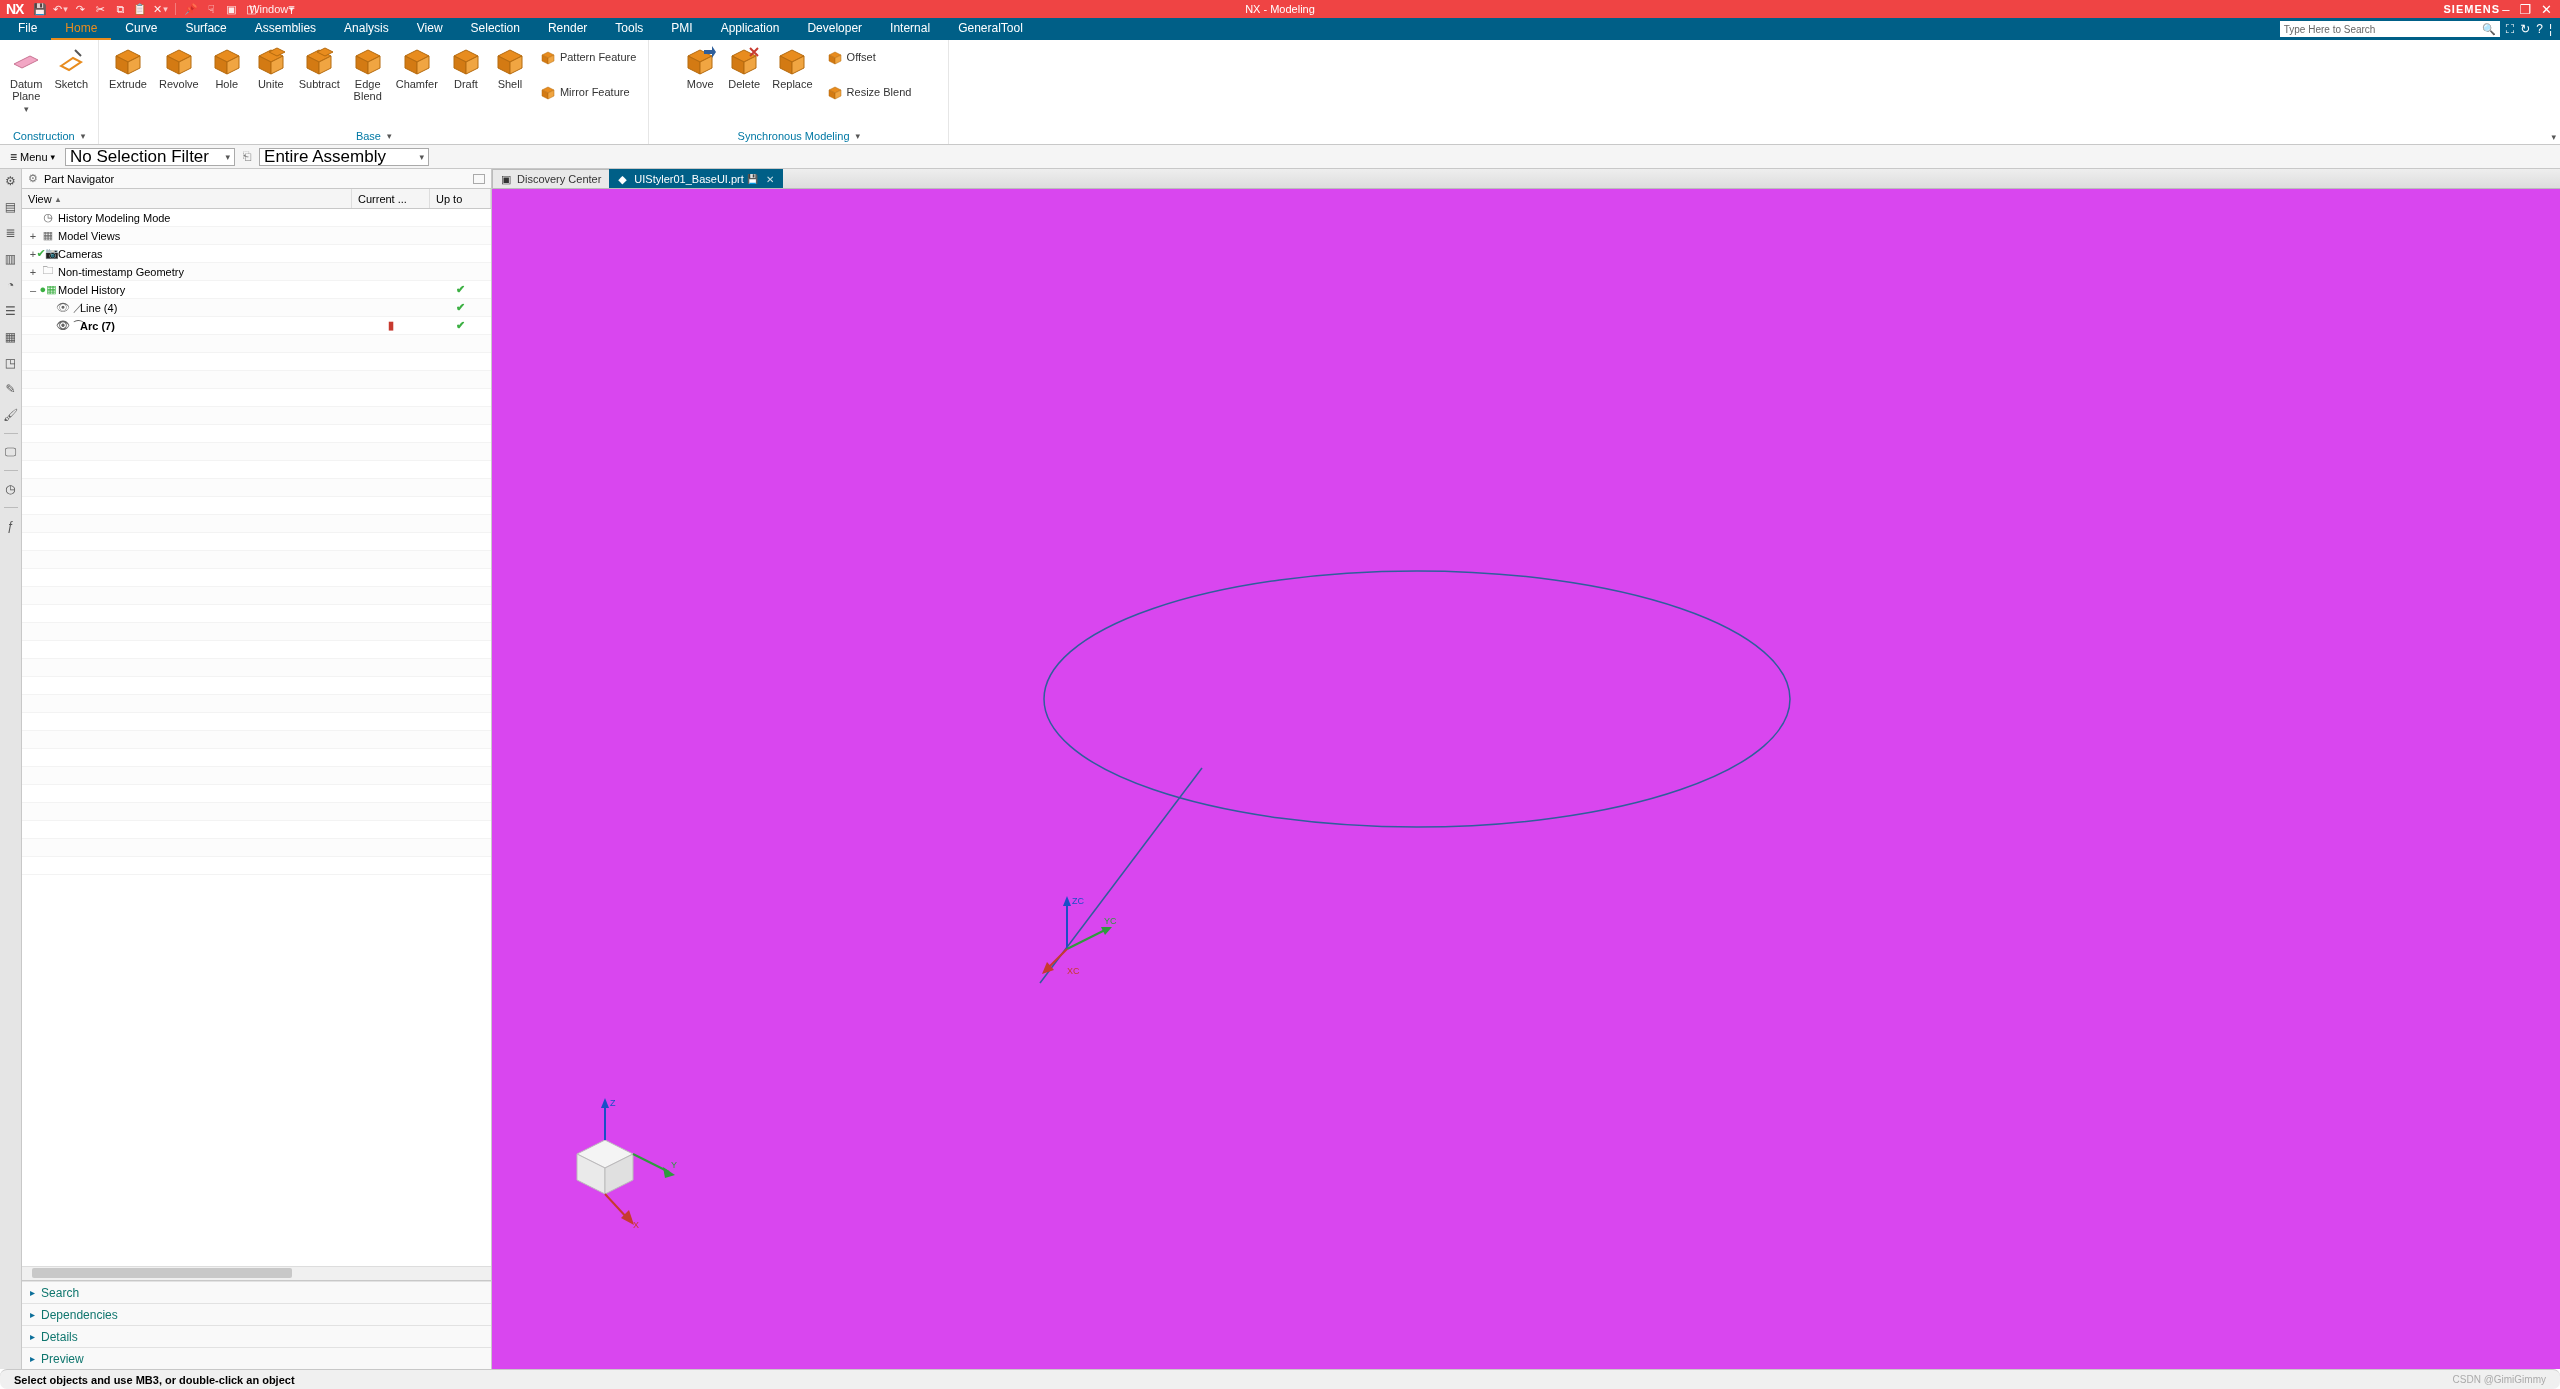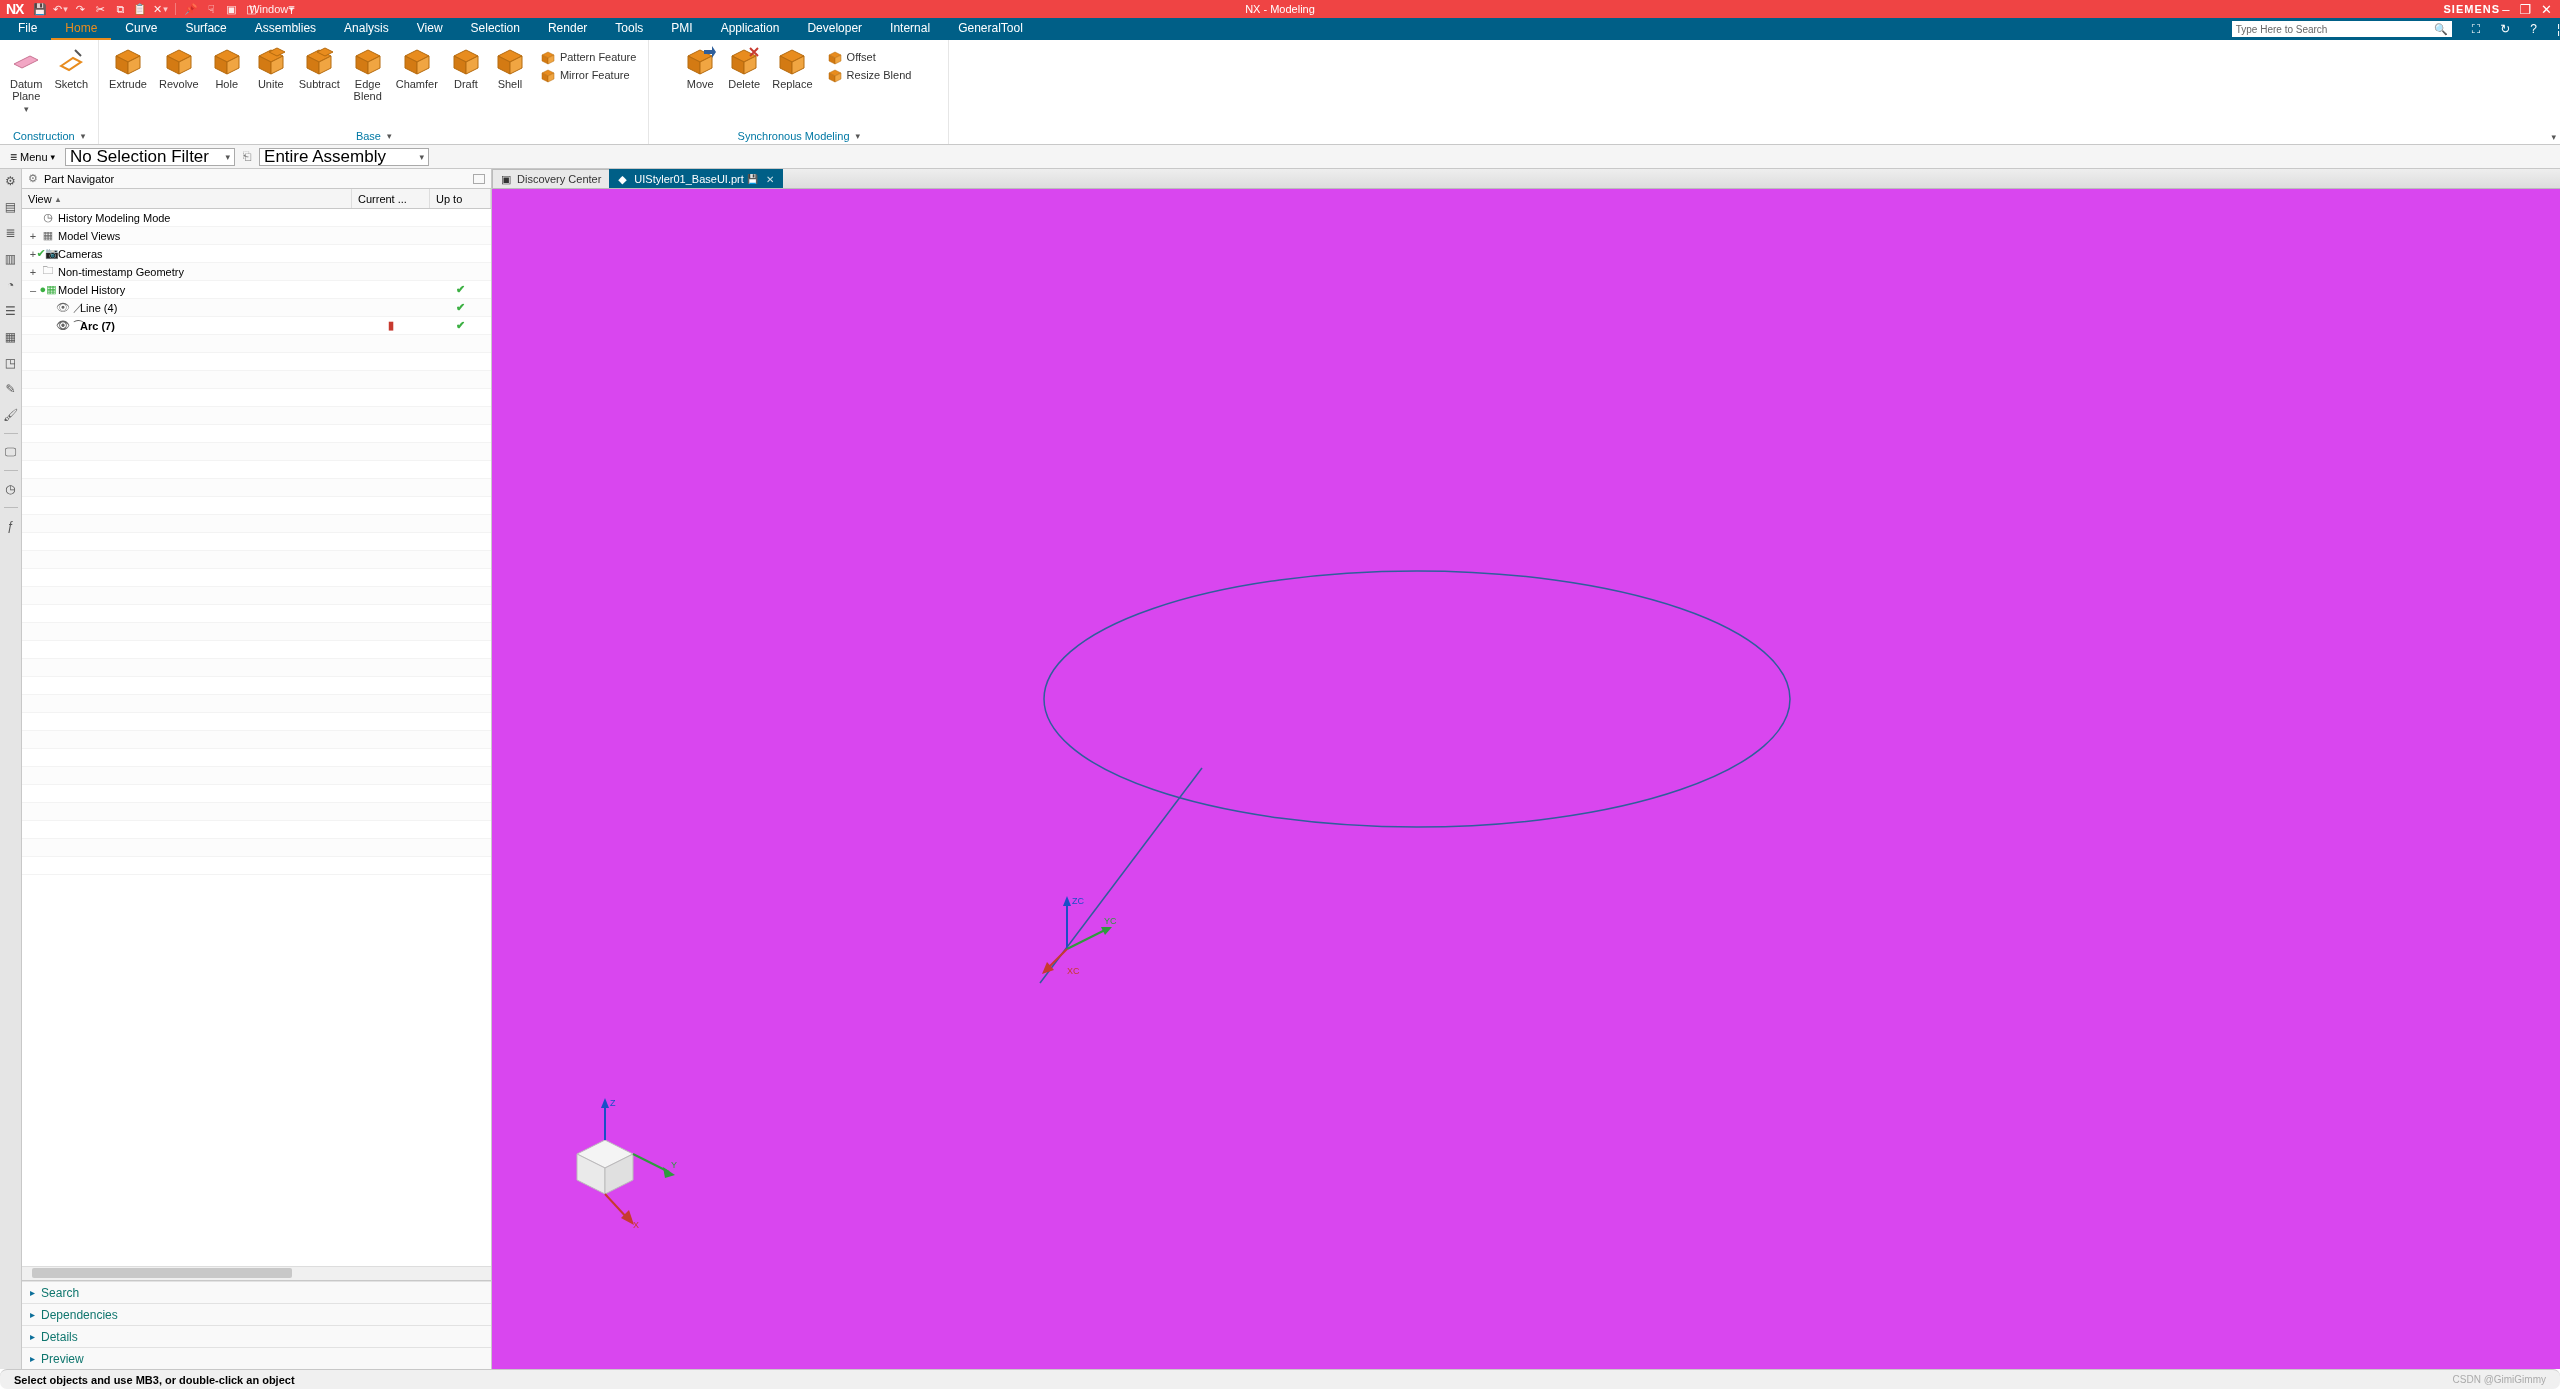--- a/index.html
+++ b/index.html
@@ -13,37 +13,37 @@
 .title-bar .app-title { position: absolute; left: 50%; transform: translateX(-50%); font-size: 11px; }
 .title-bar .siemens { position: absolute; right: 60px; font-weight: bold; letter-spacing: 1px; font-size: 11px; }
 .title-bar .win-controls { position: absolute; right: 0; display: flex; gap: 10px; padding-right: 8px; font-size: 13px; }
 .title-bar .dropdown-caret::after { content: "▾"; font-size: 9px; margin-left: 1px; opacity: 0.8; }
 .title-bar .sep { width: 1px; height: 12px; background: rgba(255,255,255,0.3); margin: 0 2px; }
 
 
 .menu-bar { background: #005f87; height: 22px; display: flex; align-items: flex-end; color: #fff; font-size: 12px; padding-left: 4px; }
 .menu-bar .tab { padding: 3px 14px; cursor: pointer; }
 .menu-bar .tab.active { color: #e88c1e; border-bottom: 2px solid #e88c1e; }
-.menu-bar .right-tools { margin-left: auto; display: flex; align-items: center; gap: 20px; padding-right: 0; height: 100%; }
+.menu-bar .right-tools { margin-left: auto; display: flex; align-items: center; gap: 6px; padding-right: 8px; height: 100%; }
 .search-box { background: #fff; color: #666; height: 16px; width: 220px; display: flex; align-items: center; padding: 0 4px; font-size: 10px; justify-content: space-between; }
 .search-box .mag { color: #888; font-size: 11px; }
 
 
 .ribbon { background: #fff; border-bottom: 1px solid #c8c8c8; height: 105px; display: flex; align-items: stretch; font-size: 11px; color: #333; position: relative; }
 .ribbon-group { display: flex; flex-direction: column; align-items: center; border-right: 1px solid #e6e6e6; padding: 2px 4px 0 4px; }
 .ribbon-group .tools-row { display: flex; align-items: flex-start; flex: 1; }
 .ribbon-group .group-label { color: #0078a4; font-size: 11px; padding: 1px 0 2px 0; display: flex; align-items: center; gap: 4px; }
 .ribbon-group .group-label.caret::after { content: "▾"; font-size: 9px; color: #555; margin-left: 2px; }
 .ribbon-btn-large { display: flex; flex-direction: column; align-items: center; justify-content: flex-start; padding: 2px 6px; text-align: center; min-width: 44px; cursor: pointer; }
 .ribbon-btn-large .ic { width: 32px; height: 32px; margin-bottom: 2px; display: flex; align-items: center; justify-content: center; }
 .ribbon-btn-large span { line-height: 12px; }
 .ribbon-btn-large .caret::after { content: " ▾"; font-size: 9px; color: #555; }
 .ribbon-btn-small { display: flex; align-items: center; gap: 4px; padding: 1px 4px; cursor: pointer; height: 18px; }
 .ribbon-btn-small .ic-s { width: 16px; height: 16px; display: flex; align-items: center; justify-content: center; }
-.ribbon-small-stack { display: flex; flex-direction: column; justify-content: center; gap: 0; padding: 6px 4px 0 4px; }
+.ribbon-small-stack { display: flex; flex-direction: column; justify-content: center; gap: 17px; padding: 6px 4px 0 4px; }
 .ribbon .launcher { position: absolute; right: 4px; bottom: 2px; font-size: 9px; color: #555; }
 .ic svg, .ic-s svg { width: 100%; height: 100%; }
 
 
 .filter-bar { height: 24px; border-bottom: 1px solid #c8c8c8; display: flex; align-items: center; background: #f5f5f5; font-size: 11px; gap: 4px; padding: 0 4px; }
 .filter-bar .menu-btn { display: flex; align-items: center; gap: 3px; padding: 2px 6px; }
 .filter-bar .menu-btn::before { content: "≡"; font-size: 12px; }
 .filter-bar .menu-btn::after { content: " ▾"; font-size: 9px; }
 .filter-bar select, .filter-bar .combo { height: 18px; font-size: 17px; border: 1px solid #aaa; background: #fff; padding: 0 18px 0 4px; position: relative; display: inline-flex; align-items: center; min-width: 170px; }
 .filter-bar .combo::after { content: "▾"; position: absolute; right: 4px; font-size: 9px; color: #555; }

